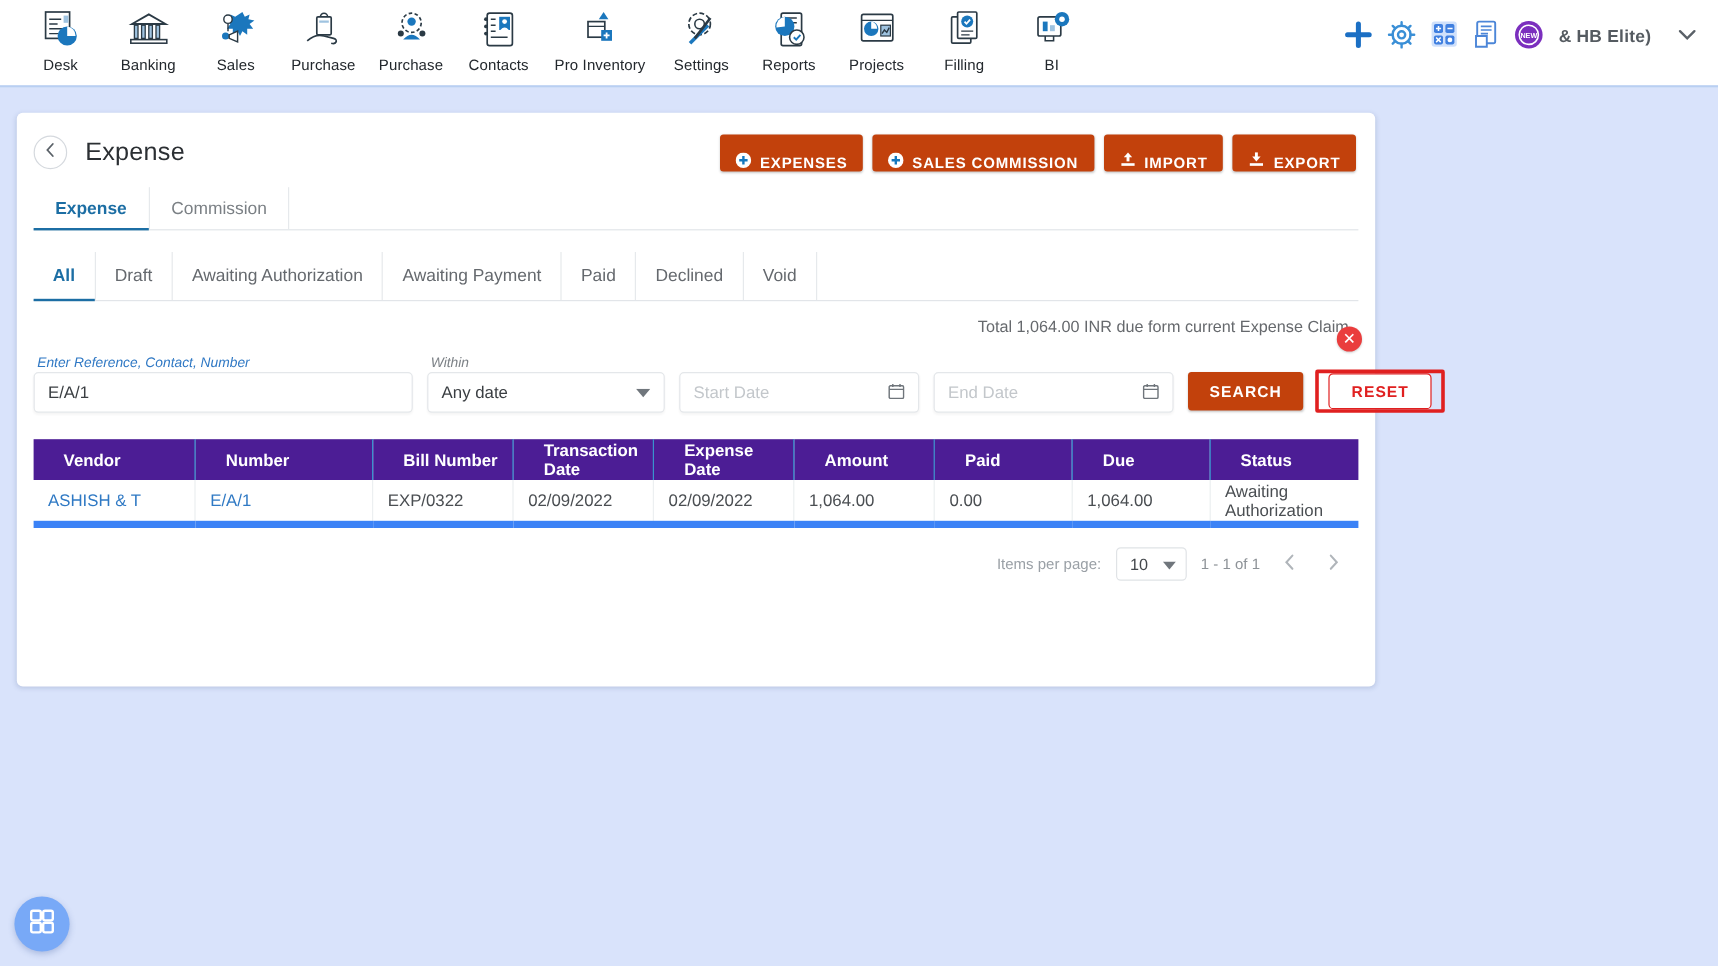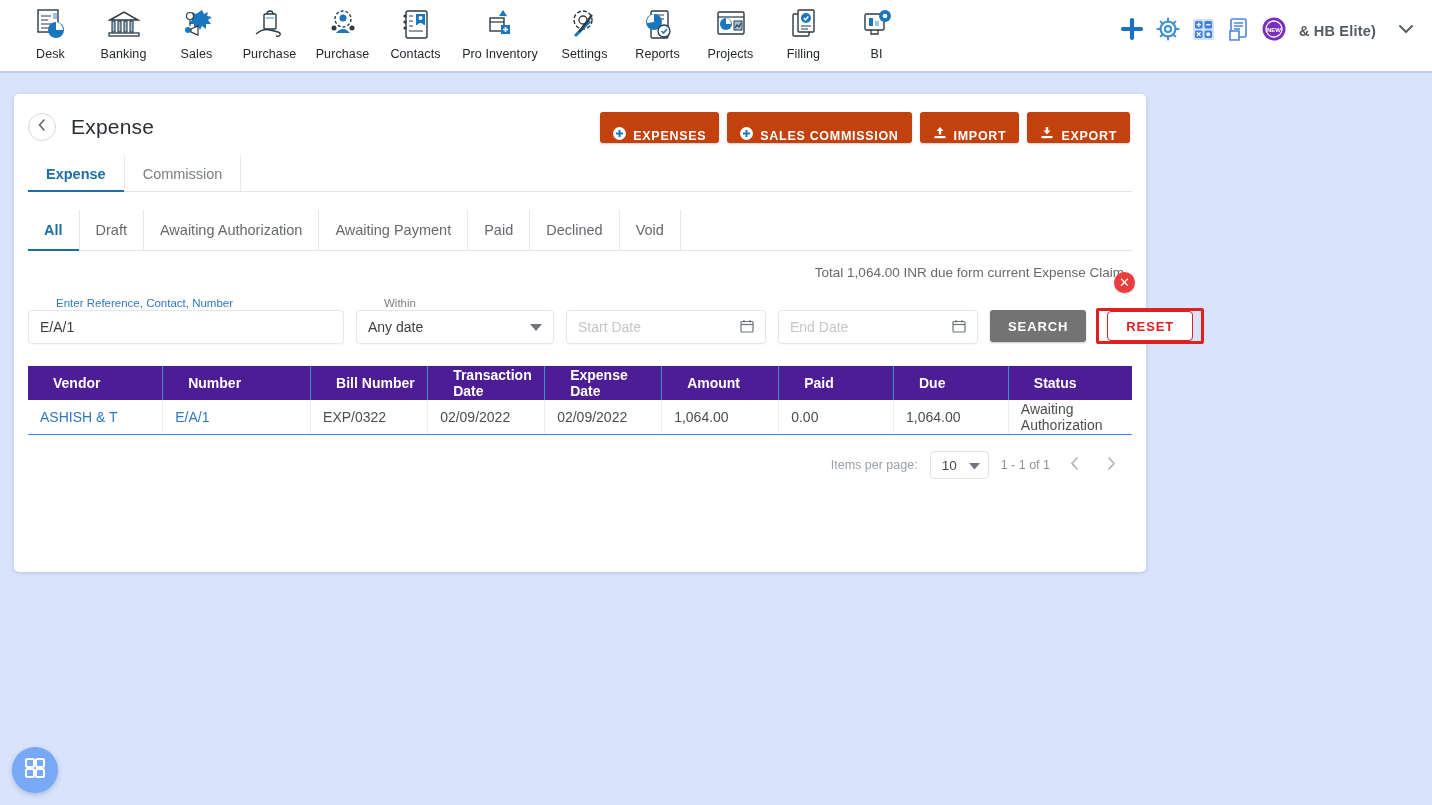--- a/index.html
+++ b/index.html
@@ -114,41 +114,41 @@
     font-size: 13.5px; color: #66696d;
   }
 
   
   .filters {
     position: relative; margin: 4px 14px 0 14px;
     height: 60px; display: flex; align-items: flex-end; gap: 12px;
   }
   .field { position: relative; }
   .flabel {
-    position: absolute; top: -13px; left: 25px;
-    font-size: 11.5px; color: #7c8186; background: #fff; padding: 0 3px;
+    position: absolute; top: -13px; left: 0;
+    font-size: 11.5px; color: #7c8186; background: #fff; padding: 0 3px; font-style: italic;
   }
   .flabel.focused { color: #2f78c4; }
   .finput {
     height: 34px; border: 1px solid #e4e7ea; border-radius: 4px;
     background: #fff; padding: 0 11px; font-size: 14px; color: #3a3e42;
     font-family: "Liberation Sans", sans-serif; outline: none;
     box-shadow: 0 1px 2px rgba(0,0,0,.04);
   }
   .finput::placeholder { color: #c3c7cb; }
   .f-ref { width: 316px; }
   .f-sel {
     width: 198px; display: flex; align-items: center;
     justify-content: space-between; cursor: pointer;
   }
   .f-date { width: 200px; display: flex; align-items: center; cursor: pointer; }
   .f-date .ph { flex: 1; color: #c3c7cb; font-size: 14px; }
   .filter-actions { margin-left: auto; display: flex; align-items: center; gap: 10px; }
   .btn-search {
-    background: #737373; color: #fff; border: none; border-radius: 3px;
+    background: #c2410c; color: #fff; border: none; border-radius: 3px;
     height: 32px; padding: 0 18px; font-size: 13px; font-weight: bold;
     letter-spacing: .9px; cursor: pointer;
     font-family: "Liberation Sans", sans-serif;
     box-shadow: 0 1px 2px rgba(0,0,0,.22);
   }
   .reset-wrap {
     border: 3px solid #e02020; padding: 0 8px; border-radius: 2px;
     display: flex; 
   }
   .btn-reset {
@@ -169,21 +169,21 @@
   
   .table-wrap { margin: 22px 14px 0 14px; }
   table { width: 100%; border-collapse: collapse; table-layout: fixed; }
   thead th {
     background: #4c1d95; color: #fff; font-size: 14px; font-weight: bold;
     height: 30px; text-align: left; border-right: 1px solid #3a92cd; padding-left: 25px;
   }
   thead th:last-child { border-right: none; }
   tbody td {
     height: 34px; font-size: 14px; color: #4a4e52;
-    border-bottom: 1px solid #3b82f6; border-right: 1px solid #eceff1;
+    border-bottom: 6px solid #3b82f6; border-right: 1px solid #eceff1;
     padding-left: 12px; background: #fff;
   }
   tbody td:last-child { border-right: none; }
   .link { color: #2f79c4; cursor: pointer; }
 
   
   .paginator {
     display: flex; align-items: center; justify-content: flex-end;
     gap: 12px; margin: 16px 22px 0 0; font-size: 12.5px; color: #9aa0a6;
   }

